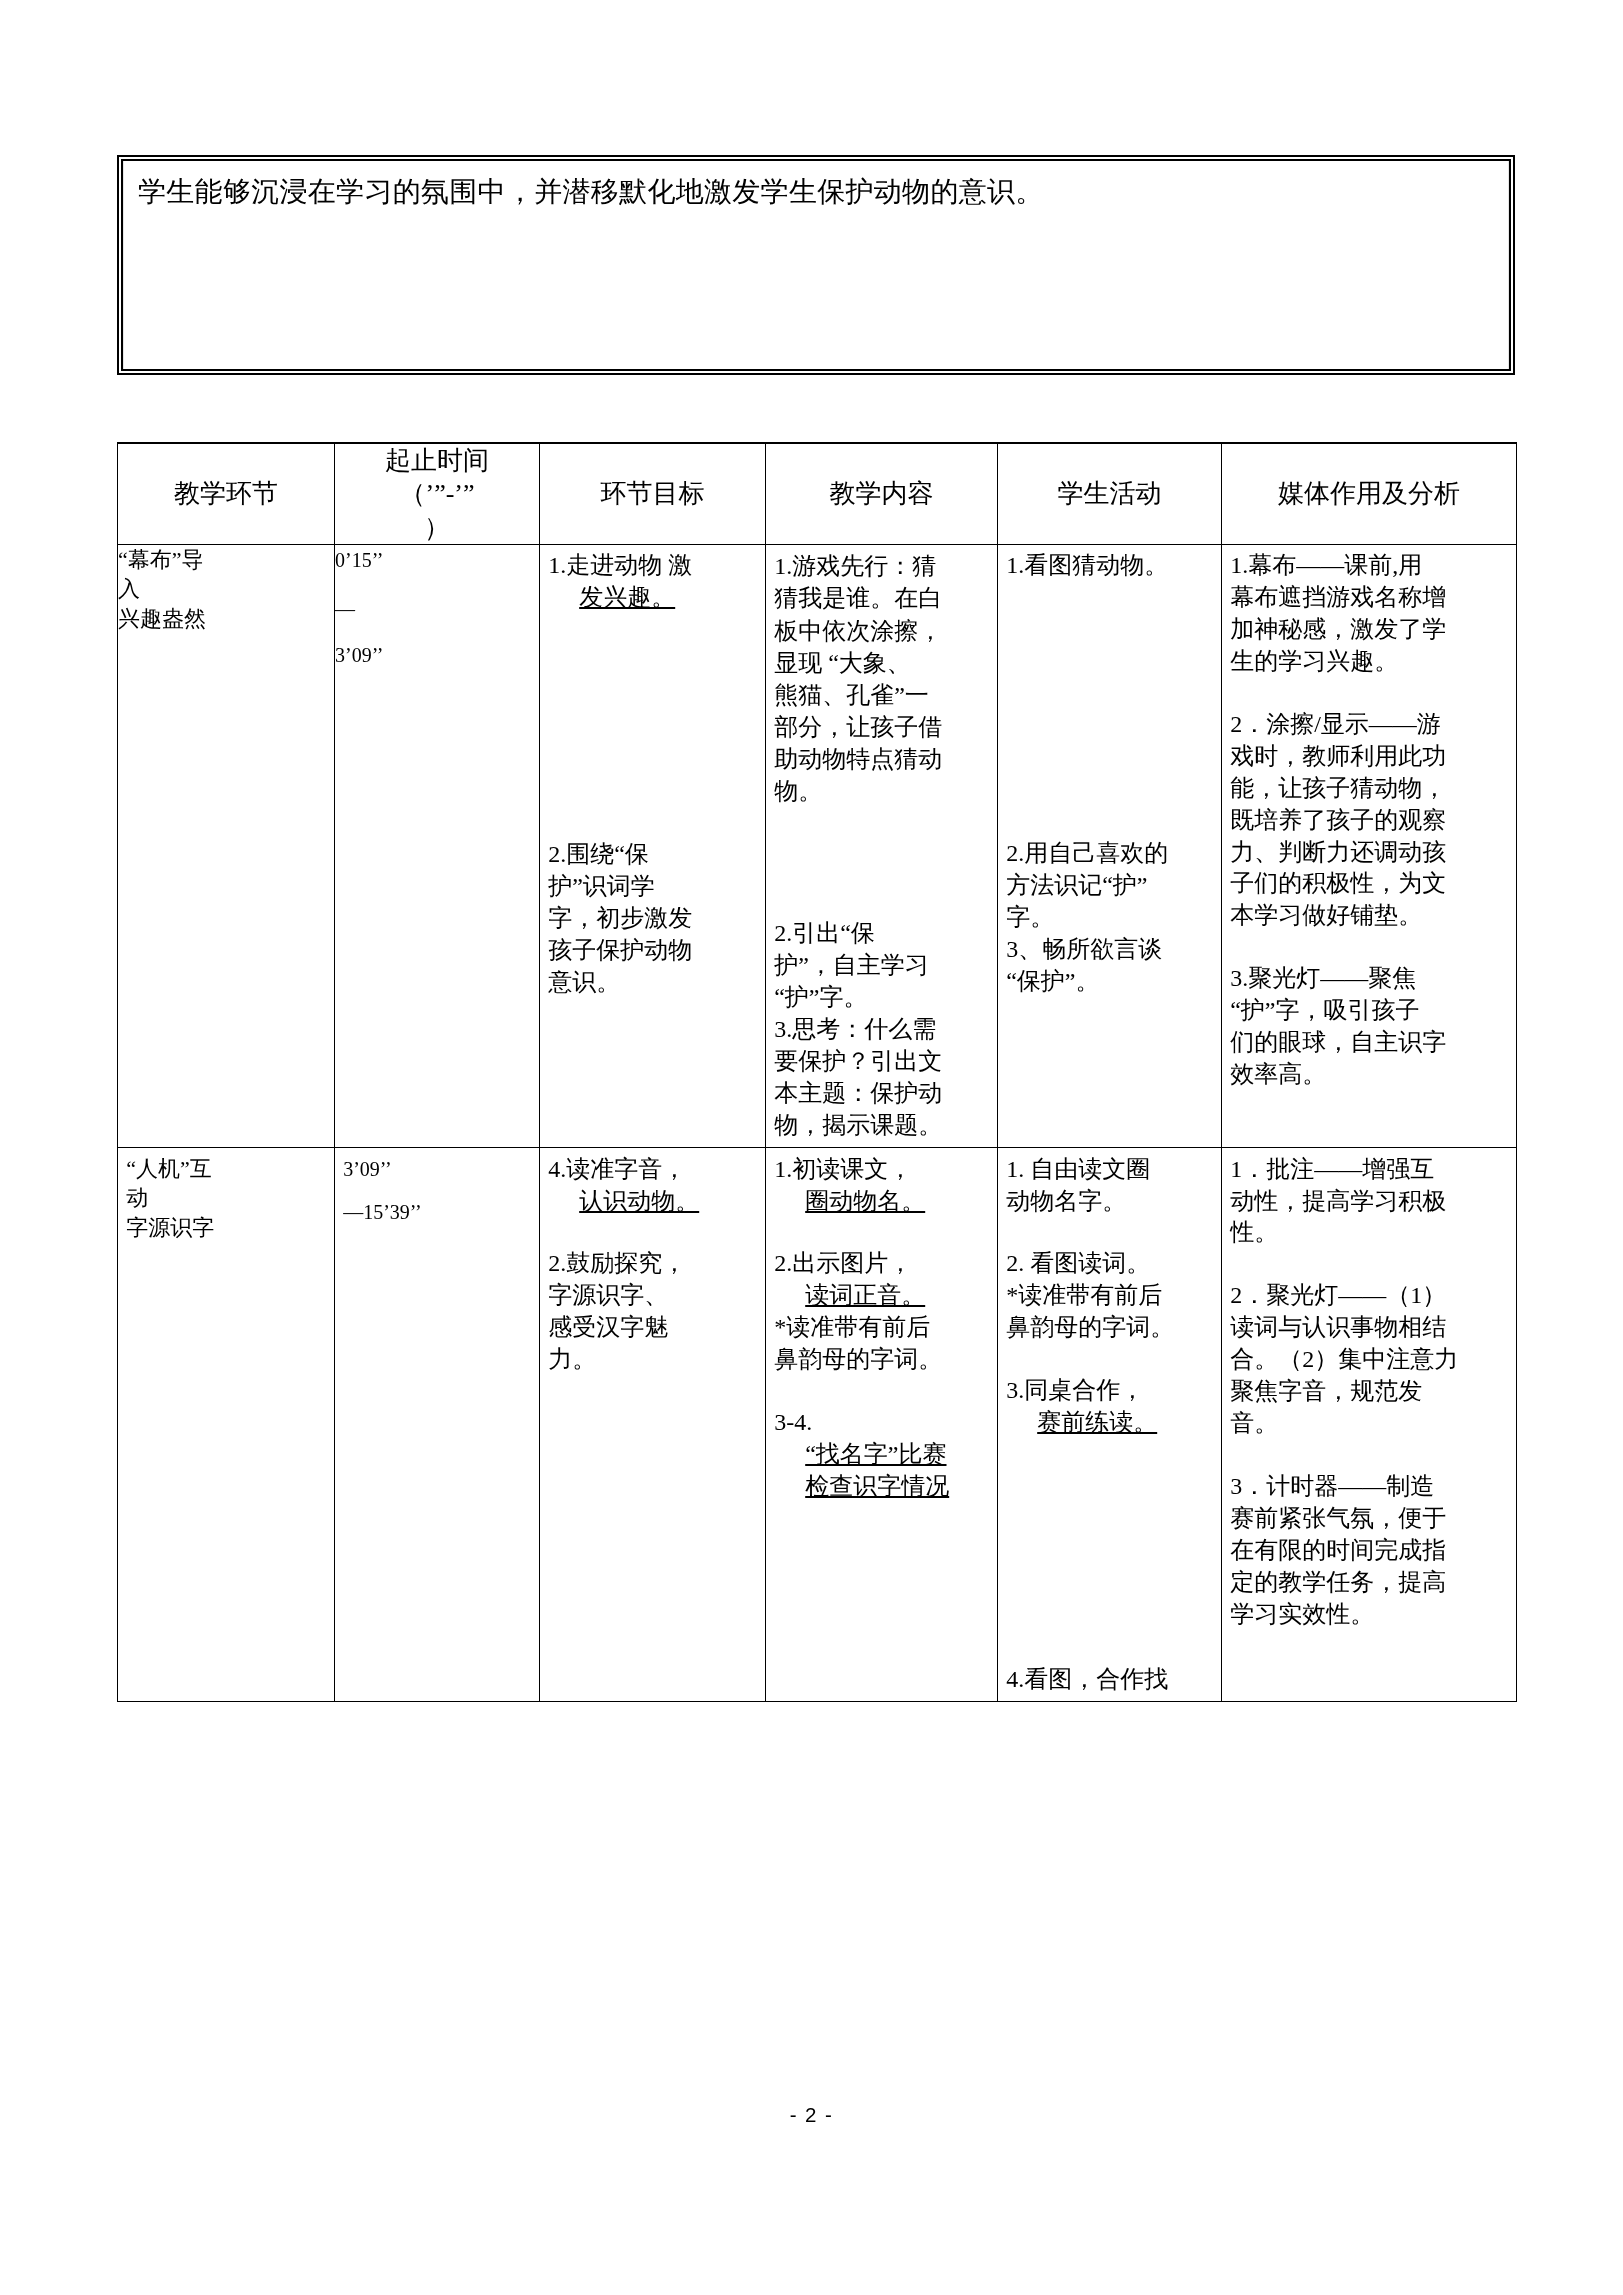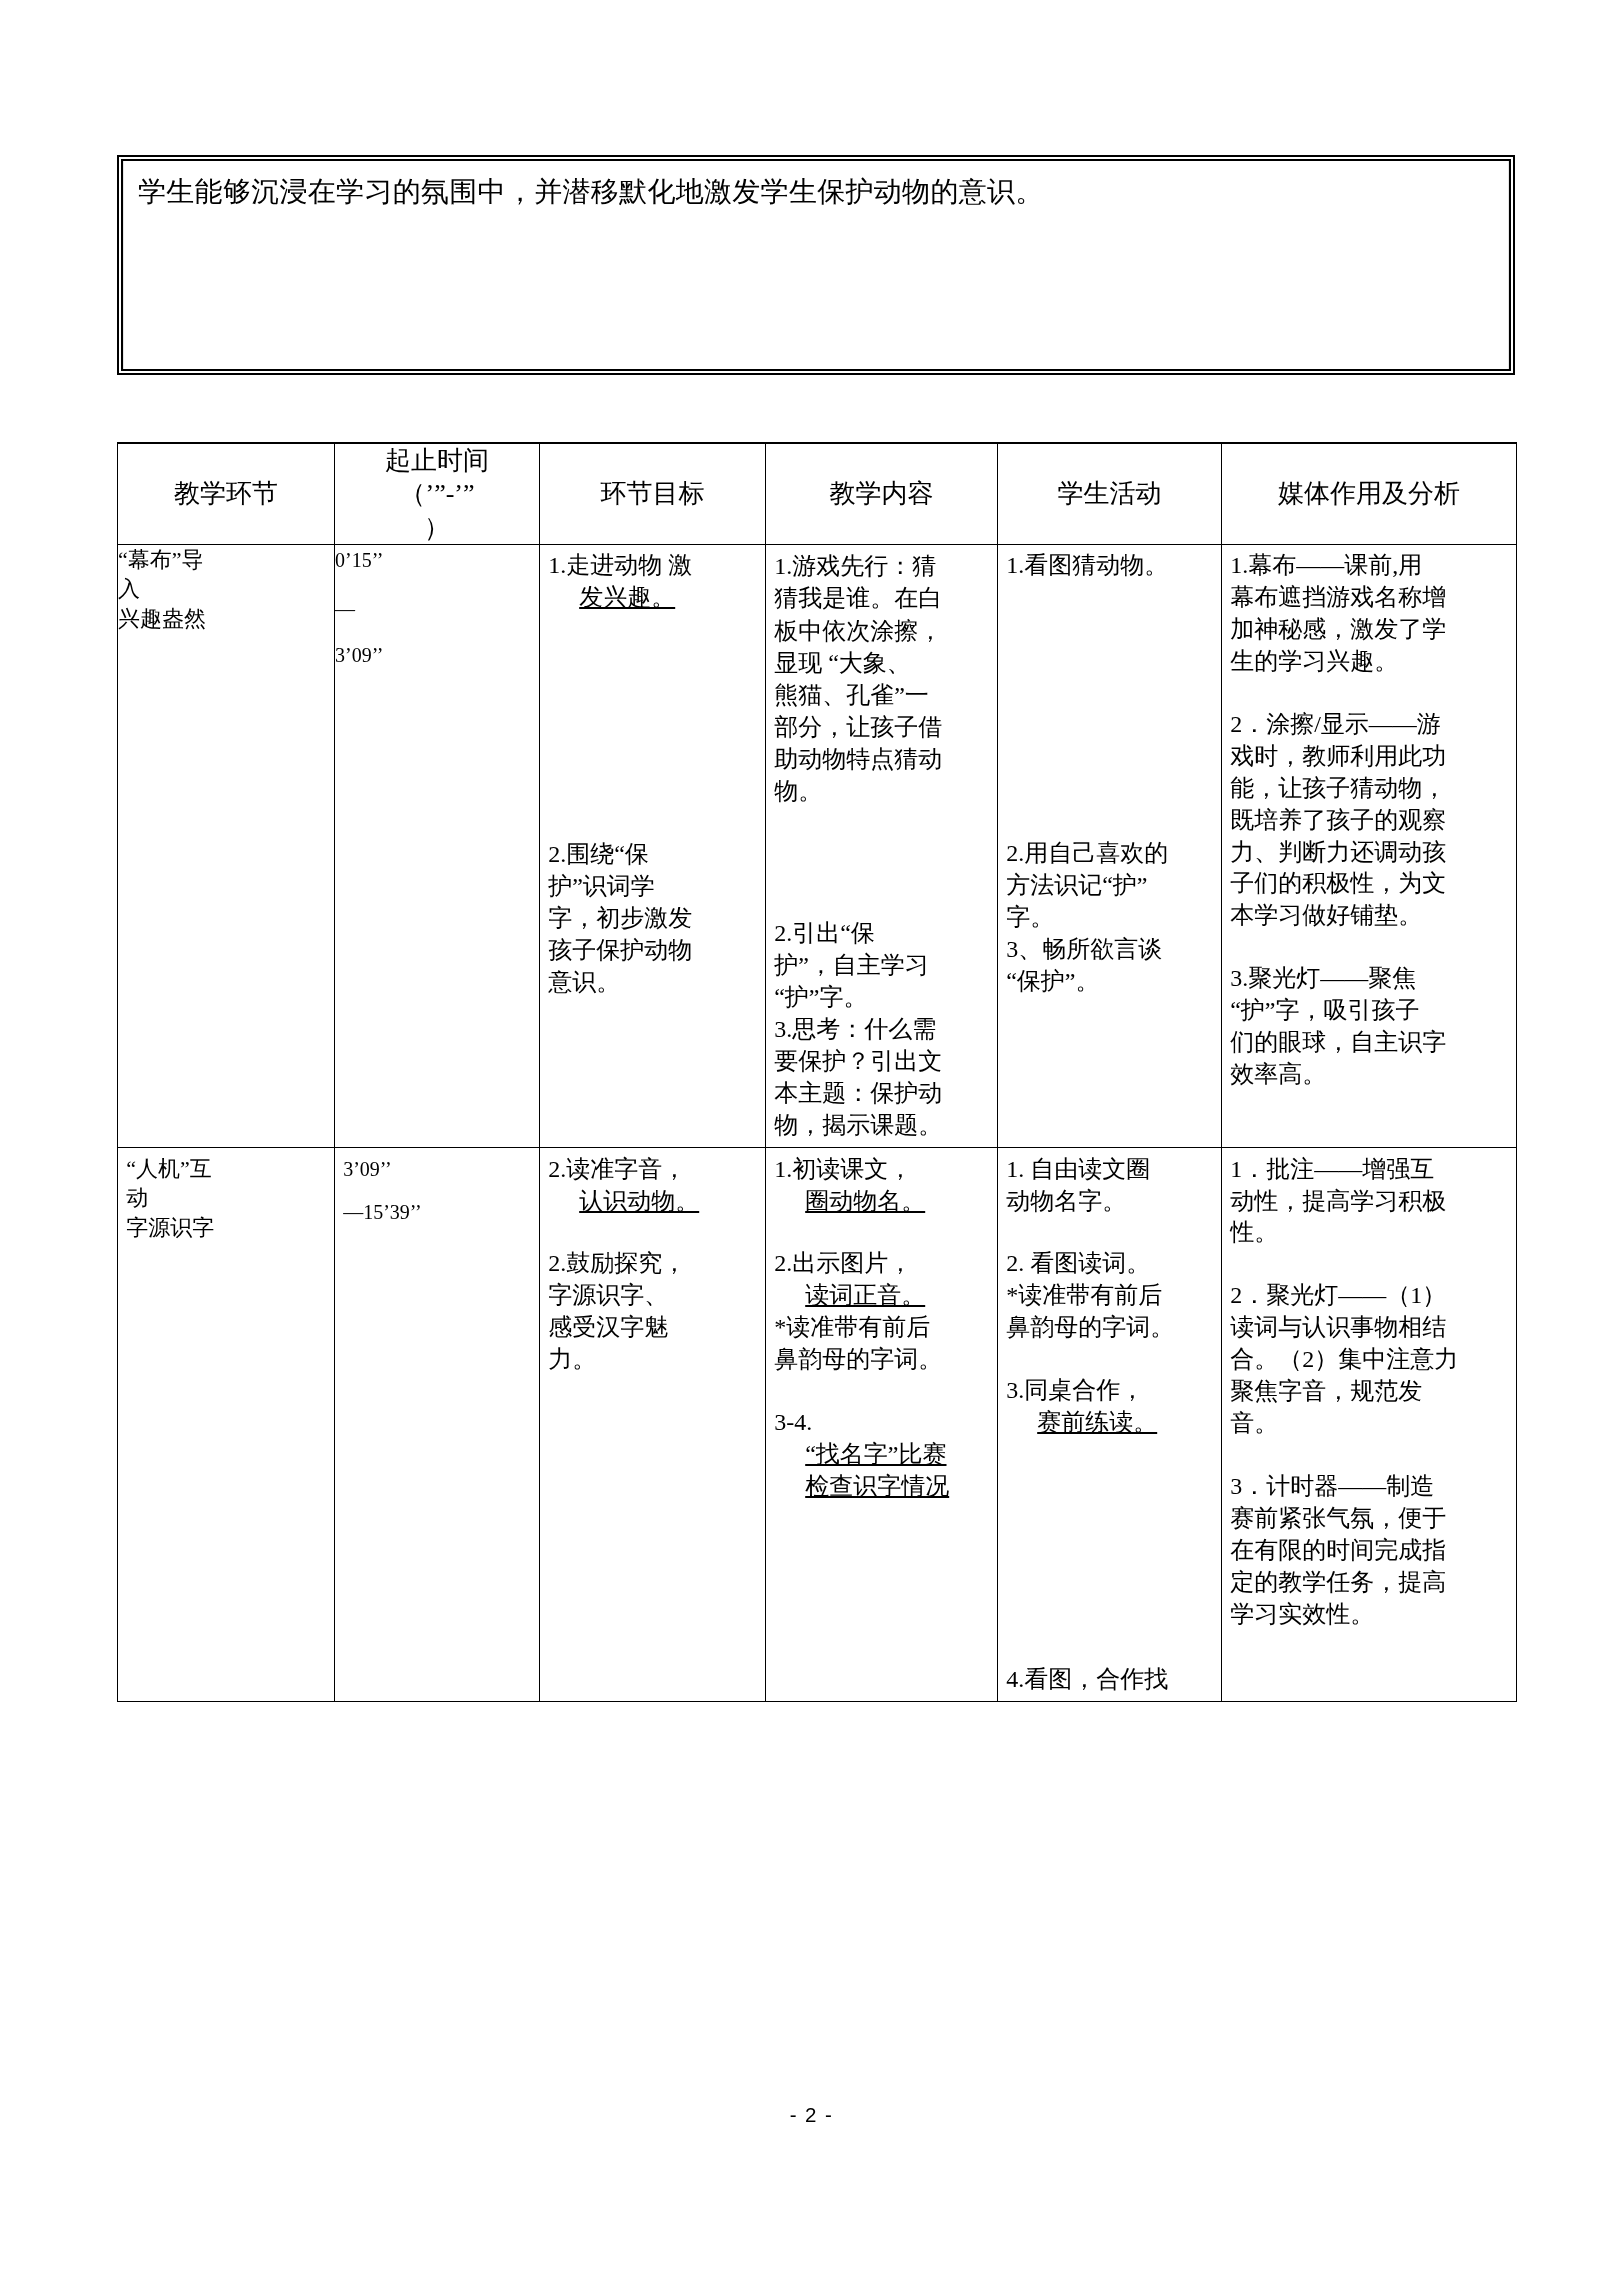--- a/index.html
+++ b/index.html
@@ -262,21 +262,21 @@
           </td>
           <td>
             <div class="time-cell cell-pad">
               <span class="ln">3’09’’</span>
               <div class="gap-sm"></div>
               <span class="ln">—15’39’’</span>
             </div>
           </td>
           <td>
             <div class="cell-pad">
-              <span class="ln">2.读准字音，</span>
+              <span class="ln">4.读准字音，</span>
               <span class="sub">认识动物。</span>
               <div class="gap-md"></div>
               <span class="ln">2.鼓励探究，</span>
               <span class="ln">字源识字、</span>
               <span class="ln">感受汉字魅</span>
               <span class="ln">力。</span>
             </div>
           </td>
           <td>
             <div class="cell-pad">

